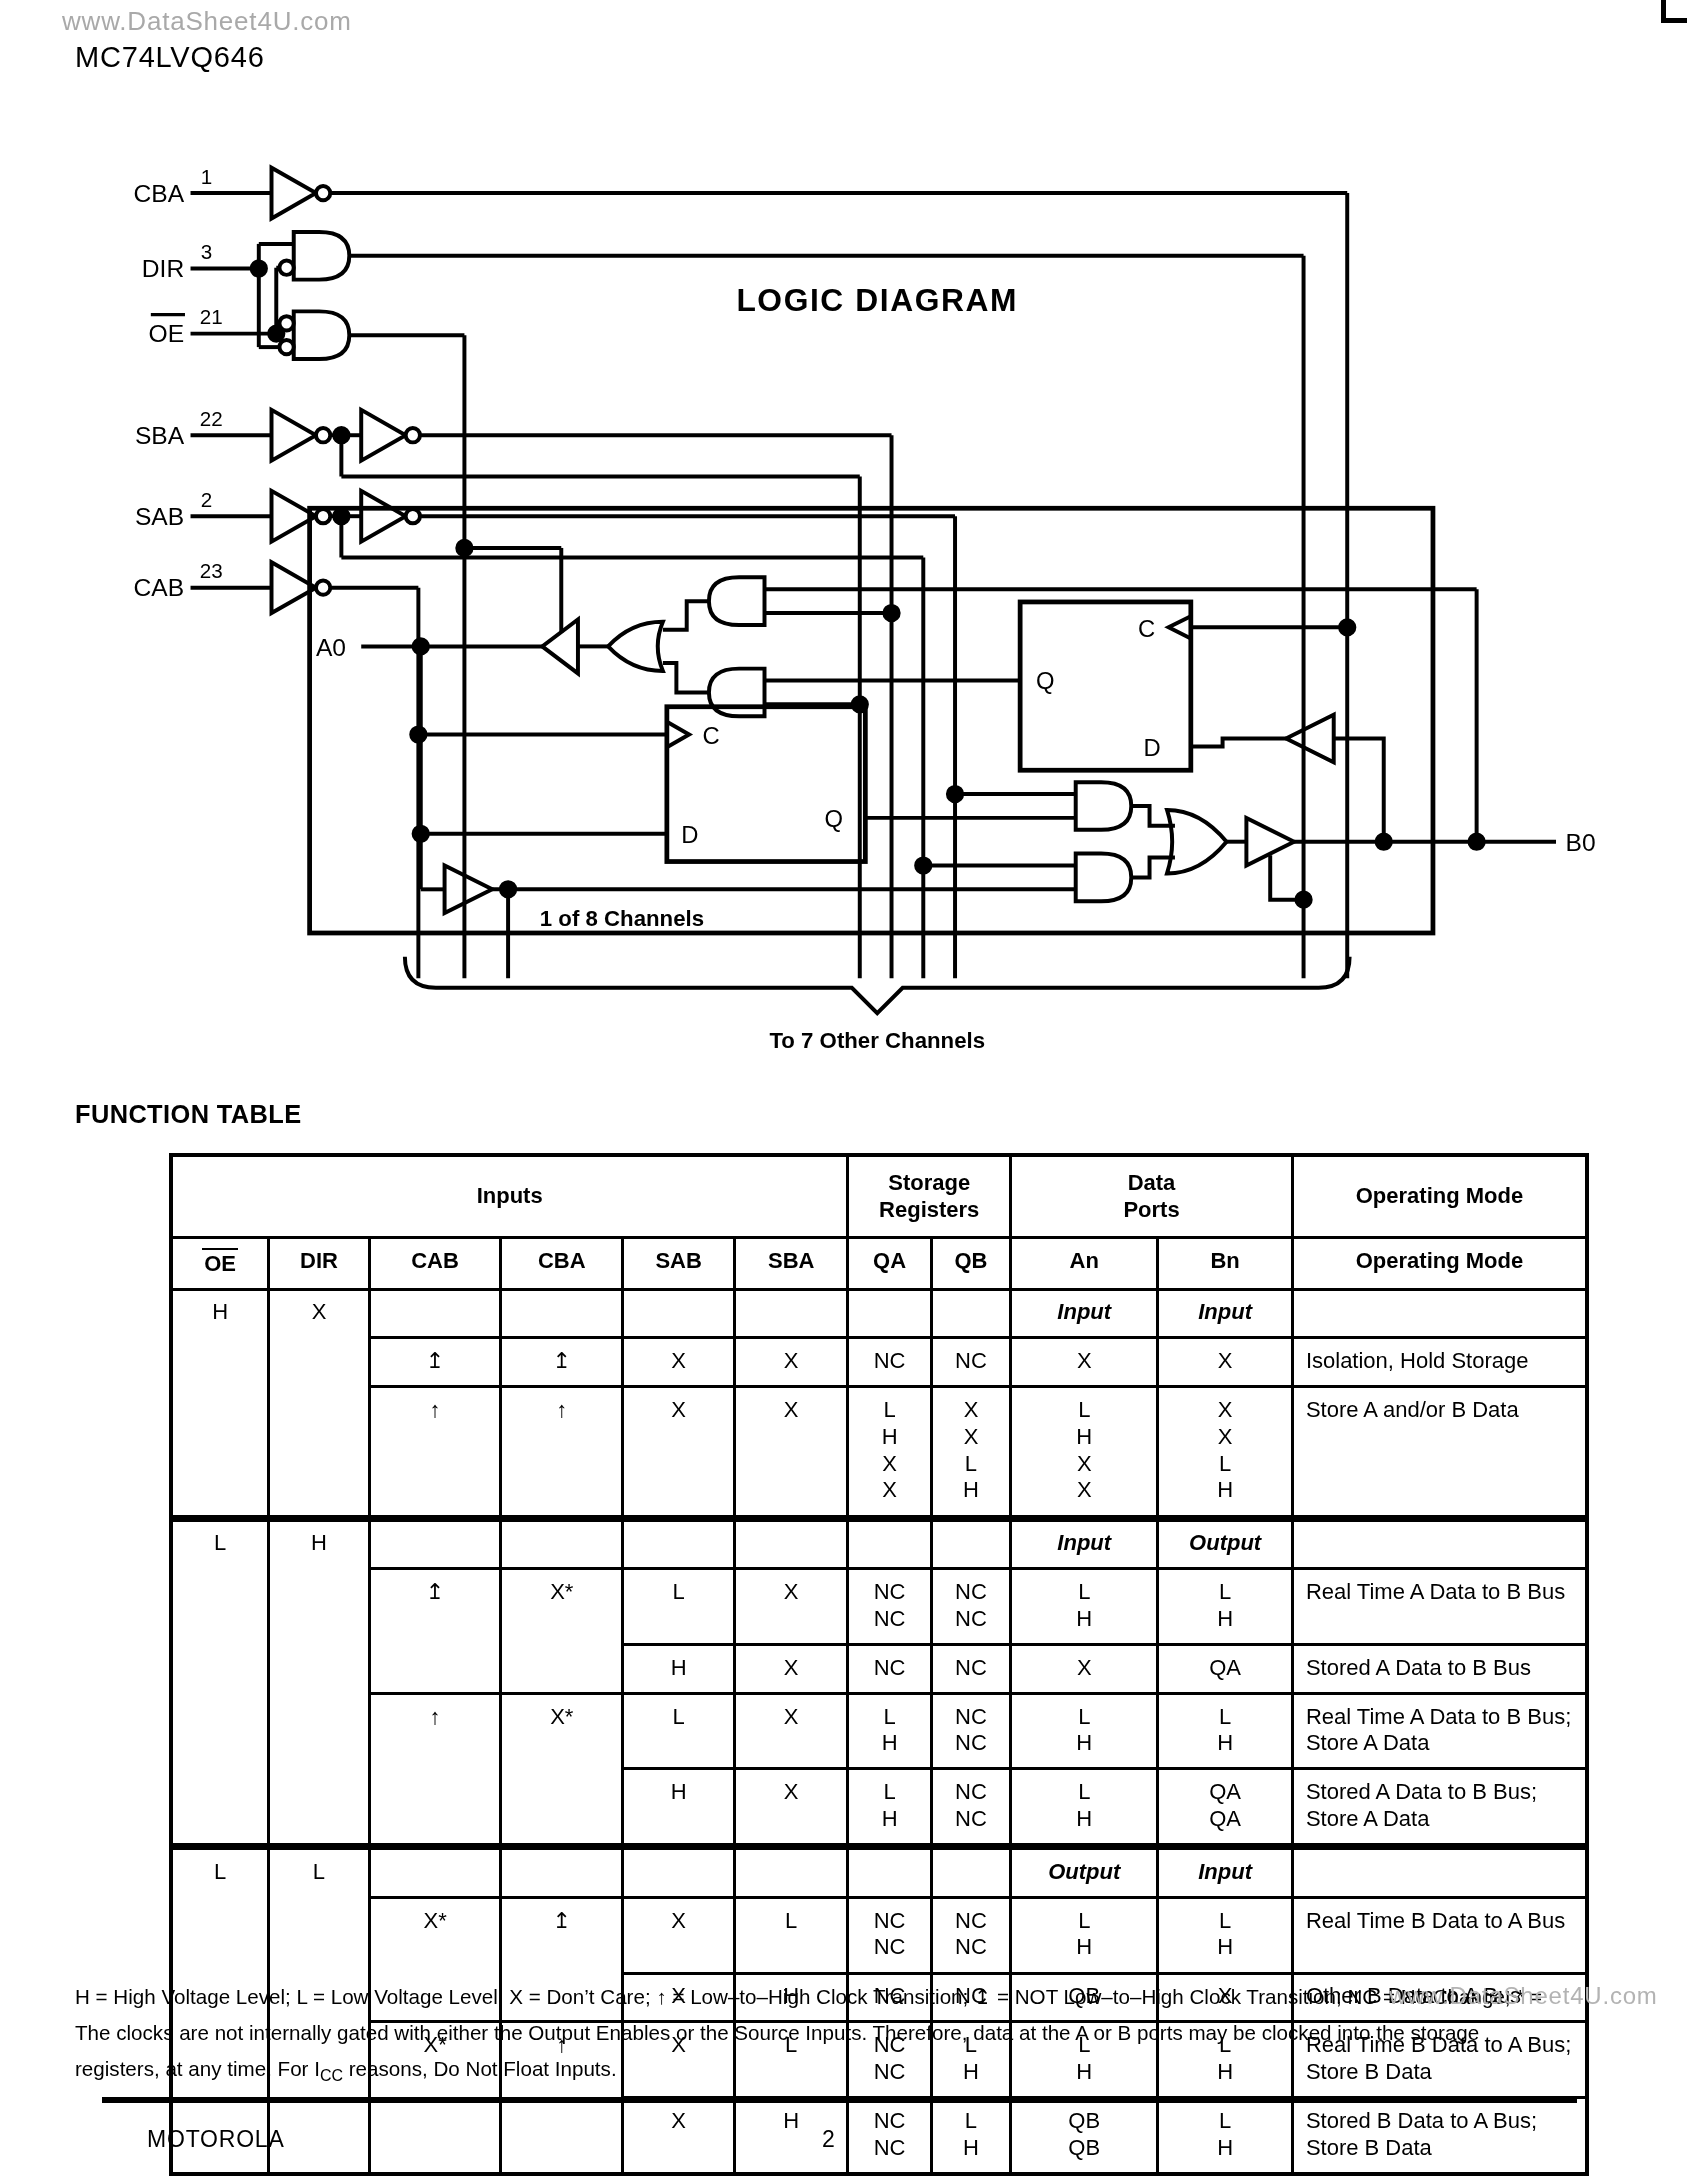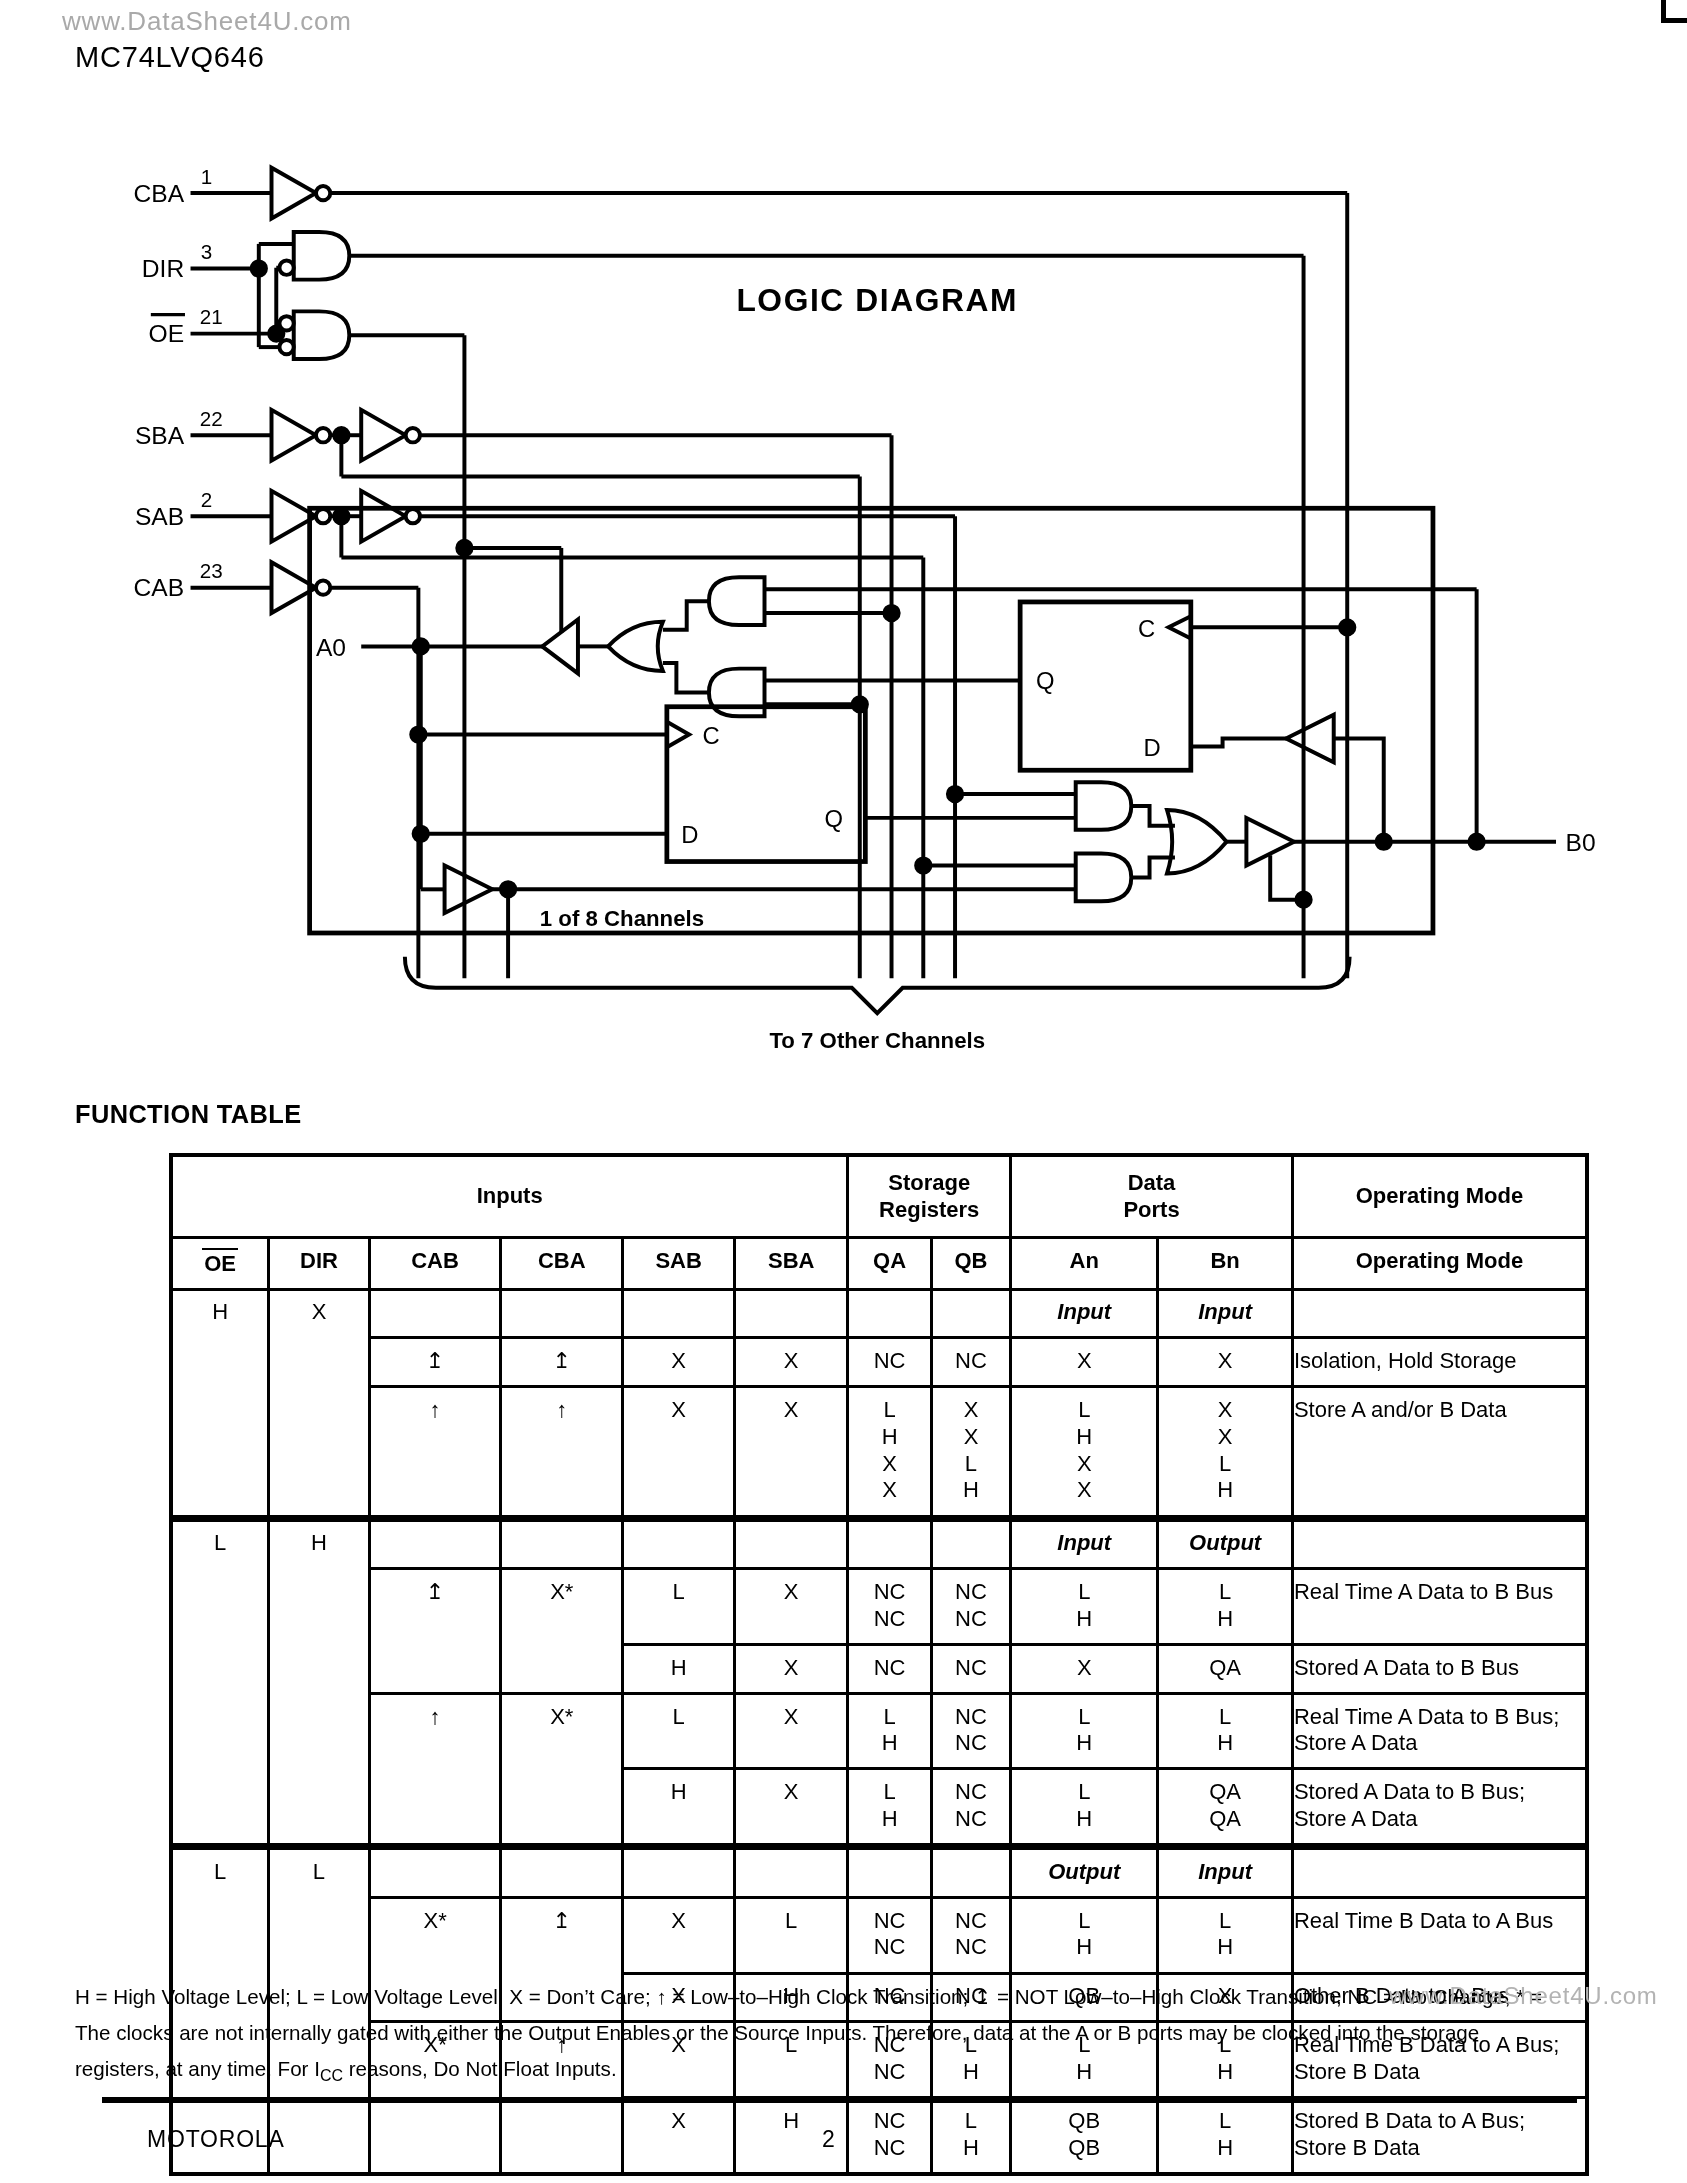--- a/index.html
+++ b/index.html
@@ -14,21 +14,21 @@
   #logic-svg{position:absolute;left:0;top:119px;}
   #ft-title{position:absolute;left:75px;top:1100px;font-size:25.4px;font-weight:bold;letter-spacing:0.4px;}
   #ft-wrap{position:absolute;left:137px;top:1153px;width:1420px;margin-left:32px;}
   table{border-collapse:collapse;width:100%;table-layout:fixed;}
   td,th{border:3.2px solid #000;font-size:22px;text-align:center;vertical-align:top;
         padding:8.7px 4.8px 10.3px 4.8px;line-height:1.22;}
   table{border:4.8px solid #000;}
   th.grp{font-weight:bold;padding:12.7px 4.8px;vertical-align:middle;}
   thead th{font-weight:bold;}
   tr.hv td{border-top-width:7.1px;}
-  td.om{text-align:left;padding-left:0;}
+  td.om{text-align:left;padding-left:12px;}
   td.bld{font-weight:bold;font-style:italic;}
   .ol{display:inline-block;border-top:2.4px solid #000;padding:0.8px 2.4px 0 2.4px;}
   #notes{position:absolute;left:75px;top:1958px;width:1485px;font-size:20.6px;line-height:36px;}
   #notes sub{font-size:16px;}
   #footer-rule{position:absolute;left:102px;top:2097px;width:1475px;height:6.4px;background:#000;}
   #footer-brand{position:absolute;left:147px;top:2126px;font-size:23px;font-weight:500;letter-spacing:0.8px;text-align:center;}
   #footer-page{position:absolute;left:822px;top:2126px;font-size:23px;}
   svg text{fill:#000;font-family:"Liberation Sans",sans-serif;}
   .lbl{font-size:31px;}
   .pin{font-size:26px;}

